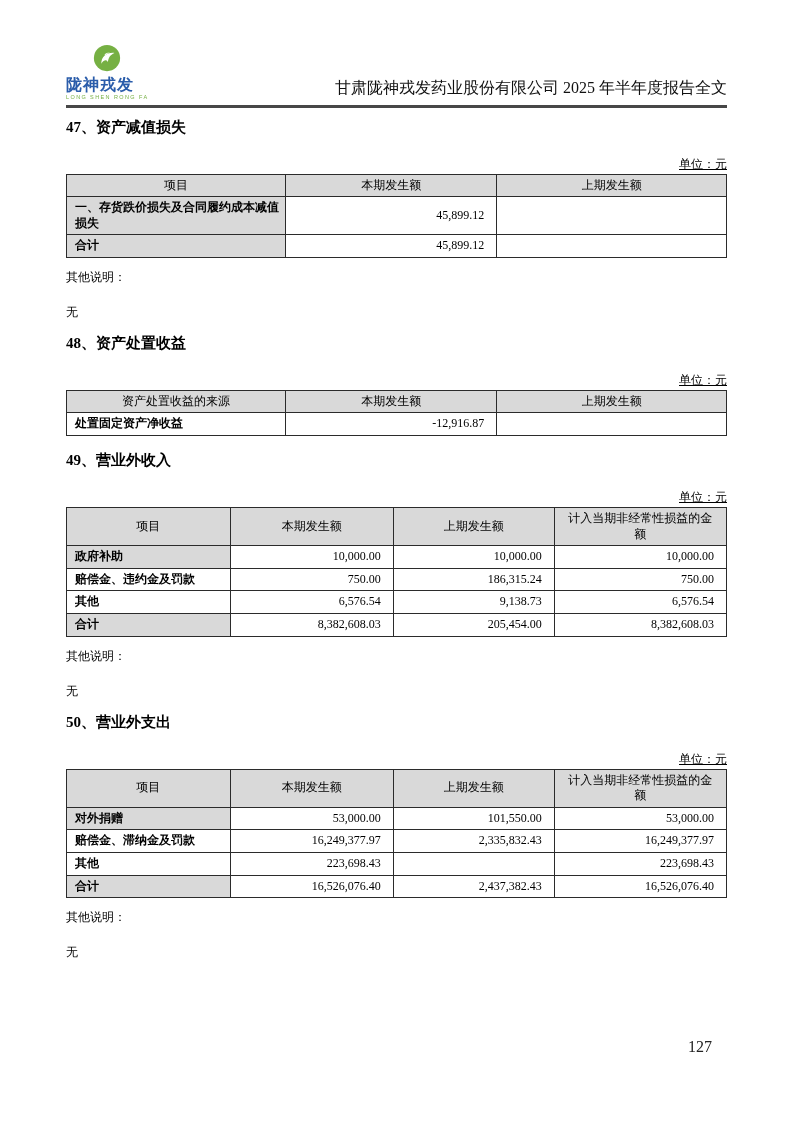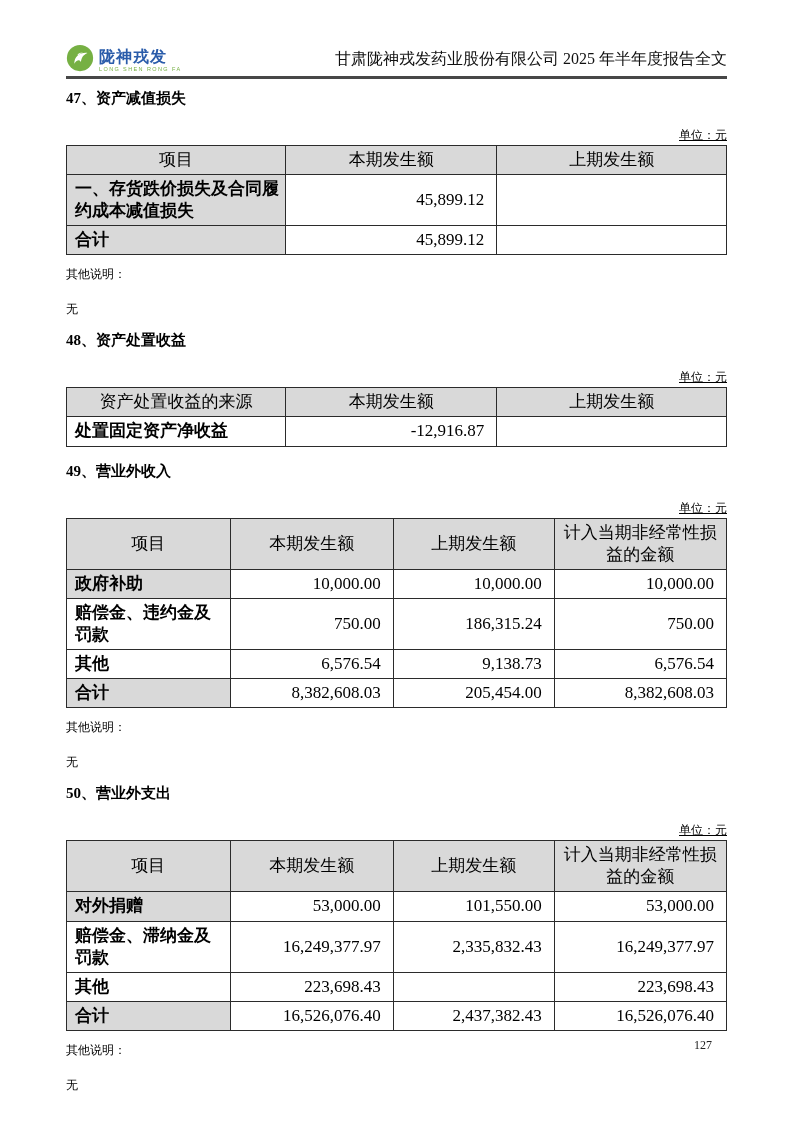--- a/index.html
+++ b/index.html
@@ -18,21 +18,21 @@
 
   
   .doc-header {
     margin-top: 44px;
     display: flex;
     justify-content: space-between;
     align-items: flex-end;
     border-bottom: 3px solid #474747;
     padding-bottom: 4px;
   }
-  .logo { display: flex; align-items: flex-end; gap: 5px; }
+  .logo { display: flex; align-items: center; gap: 5px; flex-direction: column; }
   .logo-circle { width: 28px; height: 28px; display: block; }
   .logo-text-block { display: flex; flex-direction: column; line-height: 1; }
   .brand-cn {
     font-size: 16px; font-weight: bold; color: #2a5caa;
     letter-spacing: 1px; font-family: "Liberation Sans", sans-serif;
   }
   .brand-en {
     font-size: 5.5px; color: #76b043; letter-spacing: 1.4px;
     margin-top: 2px; font-family: "Liberation Sans", sans-serif;
   }
@@ -41,21 +41,21 @@
   
   .section-title { margin-top: 16px; font-size: 15px; font-weight: bold; line-height: 16px; }
   .section-title.first { margin-top: 11px; }
   .unit-line { margin-top: 22px; font-size: 12px; line-height: 14px; text-align: right; text-decoration: underline; }
 
   table.doc-table {
     margin-top: 3px;
     width: 100%;
     border-collapse: collapse;
     table-layout: fixed;
-    font-size: 17px;
+    font-size: 12px;
   }
   .doc-table th, .doc-table td {
     border: 1px solid #2b2b2b;
     line-height: 1.3;
     vertical-align: middle;
   }
   .doc-table th {
     background: #d9d9d9;
     font-weight: normal;
     text-align: center;
@@ -74,21 +74,21 @@
   .t4 col.c3 { width: 24.4%; }
   .t4 col.c4 { width: 26.1%; }
 
   .note-label { margin-top: 12px; font-size: 12px; line-height: 14px; }
   .note-value { margin-top: 21px; font-size: 12px; line-height: 14px; }
 
   .page-number {
     position: absolute;
     top: 1038px;
     right: 81px;
-    font-size: 12px;
+    font-size: 16px;
     color: #222;
   }
 </style>
 </head>
 <body>
 
 <div class="page">
   <div class="content">
 
     <div class="doc-header">

